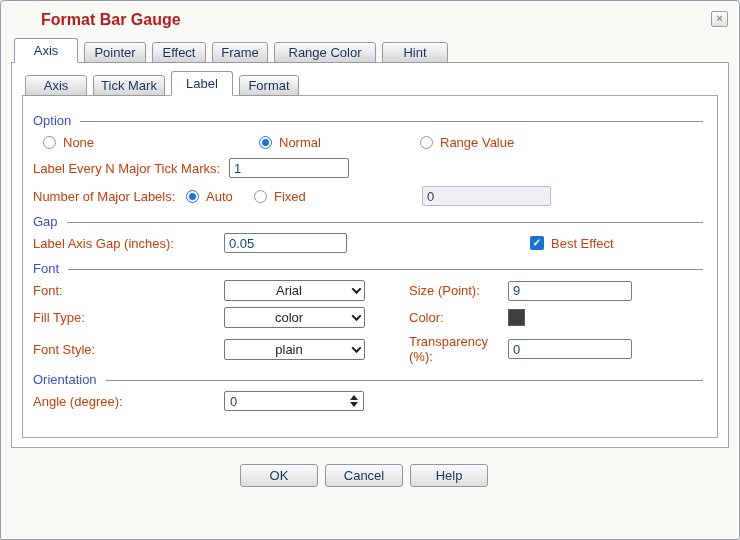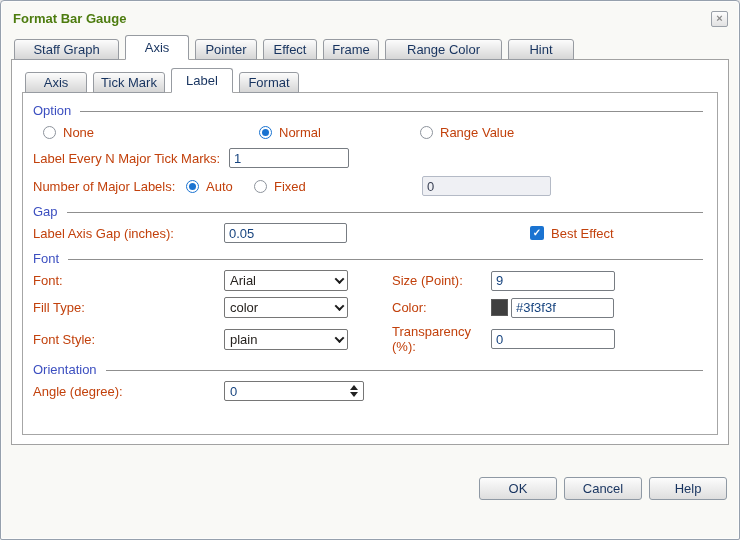--- a/index.html
+++ b/index.html
@@ -9,21 +9,21 @@
   .dialog {
     position:relative; width:740px; height:540px;
     background:#f9f9f6;
     border:1px solid #96a0ad;
     border-radius:4px 4px 2px 2px;
     overflow:hidden;
     box-shadow:inset 0 0 0 1px #fdfdfc;
   }
 
   .titlebar { padding:10px 12px 9px 12px; }
-  .titlebar .title { font-weight:bold; color:#4d7c0f; font-size:13px; }
+  .titlebar .title { font-weight:bold; color:#b91c1c; font-size:16px;margin-left:28px; }
   .close-btn {
     position:absolute; top:10px; right:11px; width:17px; height:16px;
     border:1px solid #9aa0a8; border-radius:2px;
     background:linear-gradient(#fdfdfd,#e2e2e2);
     color:#8a8a8a; font-size:11px; line-height:13px; text-align:center;
     cursor:pointer; font-weight:bold;
   }
 
   
   .tabrow { display:flex; align-items:flex-end; gap:6px; position:relative; z-index:3; margin:0 10px -1px 10px; padding-left:3px; }
@@ -43,21 +43,21 @@
     border:1px solid #a2a2a2; height:386px;
   }
   .subtab-row { margin:8px 0 -1px 10px; padding-left:3px; }
   .inner-panel {
     margin:0 10px; background:#fff;
     border:1px solid #a6a6a6; height:343px;
     padding:10px 12px 0 10px; overflow:hidden;
   }
 
   
-  .section-hd { display:flex; align-items:center; color:#3c4fc0; margin-bottom:4px; }
+  .section-hd { display:flex; align-items:center; color:#3c4fc0; margin-bottom:4px;margin-top:7px; }
   .section-hd .line { flex:1; border-top:1px solid #8f8f8f; margin:2px 2px 0 9px; }
 
   
   .row { display:flex; align-items:center; min-height:20px; margin-bottom:6px; }
   .lbl { color:#c2410c; }
   .lbl-w { width:191px; flex:none; }
 
   .radio-item { display:flex; align-items:center; gap:7px; cursor:pointer; }
   .radio {
     width:13px; height:13px; border-radius:50%;
@@ -76,48 +76,48 @@
   }
   .tinput:disabled, .tinput.disabled {
     background:#eff0f4; border-color:#b4bac6; color:#3c4356;
   }
 
   .checkbox { width:14px; height:14px; border-radius:2px; background:#1a73d1;
     color:#fff; font-size:10px; line-height:14px; text-align:center; cursor:pointer; flex:none; font-weight:bold; }
 
   
   .sel {
-    width:124px; height:21px; border:1px solid #767676; border-radius:2px;
-    background:#fff; display:flex; align-items:center; cursor:pointer; flex:none;
+    width:141px; height:21px; border:1px solid #767676; border-radius:2px;
+    background:#fff; display:flex; align-items:center; cursor:pointer; flex:none;text-align:center;
   }
   .sel .sel-val { flex:1; padding-left:5px; color:#26221e; }
   .sel .chev { width:16px; display:flex; justify-content:center; align-items:center; }
   .chev i { display:block; width:7px; height:7px; border-right:2px solid #1c1c1c; border-bottom:2px solid #1c1c1c; transform:rotate(45deg) translate(-1px,-1px); }
 
   
   .swatch { width:17px; height:17px; border:1px solid #5a5a5a; margin-right:3px; flex:none; cursor:pointer; }
 
   
   .spinner { width:140px; height:20px; border:1px solid #767676; border-radius:2px; background:#fff; display:flex; align-items:center; }
   .spinner .sp-val { flex:1; padding-left:5px; color:#17447f; }
   .sp-btns { width:18px; height:100%; display:flex; flex-direction:column; align-items:center; justify-content:center; gap:2px; }
   .arr-up { width:0; height:0; border-left:4px solid transparent; border-right:4px solid transparent; border-bottom:5px solid #222; cursor:pointer; }
   .arr-dn { width:0; height:0; border-left:4px solid transparent; border-right:4px solid transparent; border-top:5px solid #222; cursor:pointer; }
 
   
-  .footer { display:flex; justify-content:flex-end; gap:7px; margin:32px 12px 0 0; }
+  .footer { display:flex; justify-content:center; gap:7px; margin:16px 12px 0 0; }
   .btn {
     width:78px; height:23px; border:1px solid #8f99a4; border-radius:3px;
     background:linear-gradient(#fcfcfc,#dedede); color:#17335f;
     font-family:"Liberation Sans",sans-serif; font-size:13px; cursor:pointer;
   }
 
   
   .w-staffgraph{width:105px}.w-axis{width:64px}.w-pointer{width:62px}.w-target{width:54px}
-  .w-frame{width:56px}.w-rangecolor{width:117px}.w-hint{width:66px}
+  .w-frame{width:56px}.w-rangecolor{width:102px}.w-hint{width:66px}
   .w-axis2{width:62px}.w-tickmark{width:72px}.w-label2{width:62px}.w-format{width:60px}
 
   .opt-none{width:226px; padding-left:10px}
   .opt-normal{width:161px}
   .lbl-tick{width:196px}
   .in-tick{width:120px}
   .lbl-num{width:153px}
   .num-auto{width:68px}
   .num-fixed{width:70px}
   .in-num{width:129px; margin-left:98px}
@@ -133,21 +133,20 @@
 <body>
 
 <div class="dialog">
 
   <div class="titlebar">
     <span class="title">Format Bar Gauge</span>
   </div>
   <div class="close-btn">×</div>
 
   <div class="tabrow">
-    <div class="tab w-staffgraph">Staff Graph</div>
     <div class="tab active w-axis">Axis</div>
     <div class="tab w-pointer">Pointer</div>
     <div class="tab w-target">Effect</div>
     <div class="tab w-frame">Frame</div>
     <div class="tab w-rangecolor">Range Color</div>
     <div class="tab w-hint">Hint</div>
   </div>
 
   <div class="outer-panel">
 
@@ -232,21 +231,20 @@
       <div class="row">
         <span class="lbl lbl-w">Fill Type:</span>
         <span class="sel">
           <span class="sel-val">color</span>
           <span class="chev">
               <i></i>
             </span>
         </span>
         <span class="lbl rlbl">Color:</span>
         <span class="swatch" style="background: rgb(63, 63, 63);"></span>
-        <input class="tinput in-color" value="#3f3f3f" style="">
       </div>
 
       <div class="row">
         <span class="lbl lbl-w">Font Style:</span>
         <span class="sel">
           <span class="sel-val">plain</span>
           <span class="chev">
               <i></i>
             </span>
         </span>

